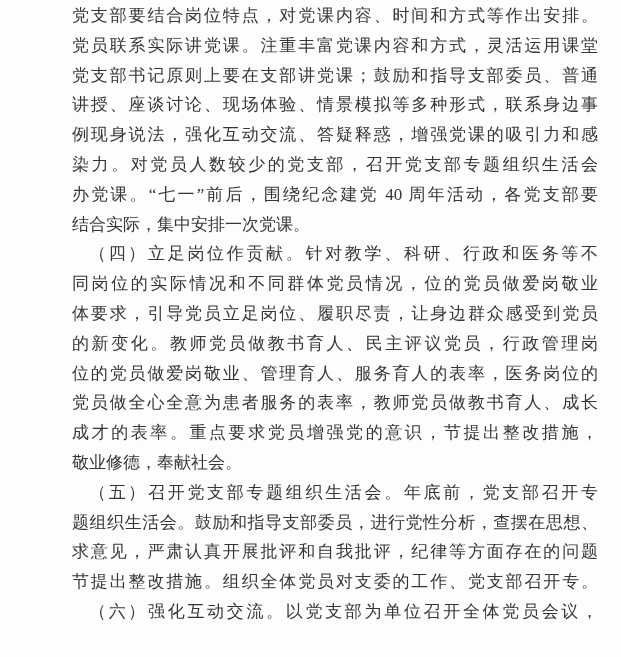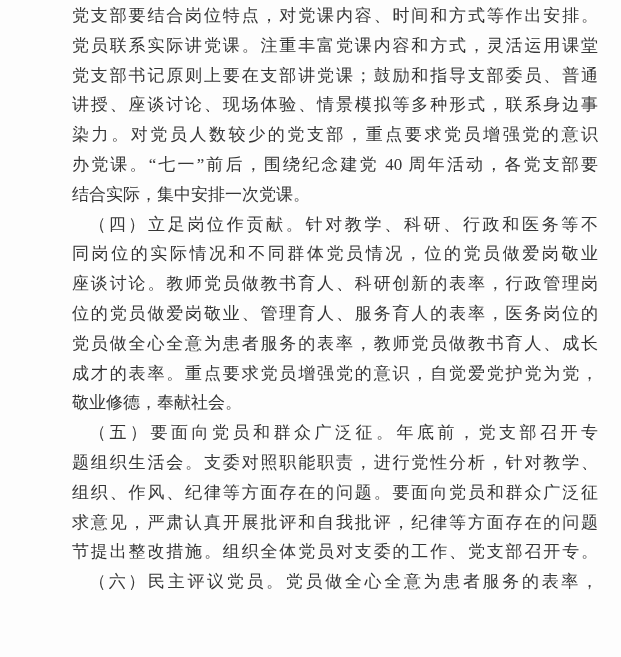--- a/index.html
+++ b/index.html
@@ -35,29 +35,30 @@
   }
 </style>
 </head>
 <body>
 
 <div class="page">
   <div class="line">党支部要结合岗位特点，对党课内容、时间和方式等作出安排。</div>
   <div class="line">党员联系实际讲党课。注重丰富党课内容和方式，灵活运用课堂</div>
   <div class="line">党支部书记原则上要在支部讲党课；鼓励和指导支部委员、普通</div>
   <div class="line">讲授、座谈讨论、现场体验、情景模拟等多种形式，联系身边事</div>
-  <div class="line">染力。对党员人数较少的党支部，重点要求党员增强党的意识</div>
+  <div class="line">例现身说法，强化互动交流、答疑释惑，增强党课的吸引力和感</div>
+  <div class="line">染力。对党员人数较少的党支部，召开党支部专题组织生活会</div>
   <div class="line">办党课。“七一”前后，围绕纪念建党 40 周年活动，各党支部要</div>
   <div class="line short">结合实际，集中安排一次党课。</div>
   <div class="line indent">（四）立足岗位作贡献。针对教学、科研、行政和医务等不</div>
   <div class="line">同岗位的实际情况和不同群体党员情况，位的党员做爱岗敬业</div>
-  <div class="line">座谈讨论。教师党员做教书育人、科研创新的表率，行政管理岗</div>
+  <div class="line">体要求，引导党员立足岗位、履职尽责，让身边群众感受到党员</div>
+  <div class="line">的新变化。教师党员做教书育人、民主评议党员，行政管理岗</div>
   <div class="line">位的党员做爱岗敬业、管理育人、服务育人的表率，医务岗位的</div>
   <div class="line">党员做全心全意为患者服务的表率，教师党员做教书育人、成长</div>
-  <div class="line">成才的表率。重点要求党员增强党的意识，自觉爱党护党为党，</div>
+  <div class="line">成才的表率。重点要求党员增强党的意识，节提出整改措施，</div>
   <div class="line short">敬业修德，奉献社会。</div>
-  <div class="line indent">（五）要面向党员和群众广泛征。年底前，党支部召开专</div>
-  <div class="line">题组织生活会。支委对照职能职责，进行党性分析，针对教学、</div>
-  <div class="line">组织、作风、纪律等方面存在的问题。要面向党员和群众广泛征</div>
+  <div class="line indent">（五）召开党支部专题组织生活会。年底前，党支部召开专</div>
+  <div class="line">题组织生活会。鼓励和指导支部委员，进行党性分析，查摆在思想、</div>
   <div class="line">求意见，严肃认真开展批评和自我批评，纪律等方面存在的问题</div>
   <div class="line">节提出整改措施。组织全体党员对支委的工作、党支部召开专。</div>
-  <div class="line indent">（六）民主评议党员。党员做全心全意为患者服务的表率，</div>
+  <div class="line indent">（六）强化互动交流。以党支部为单位召开全体党员会议，</div>
 </div>
 
 </body></html>

